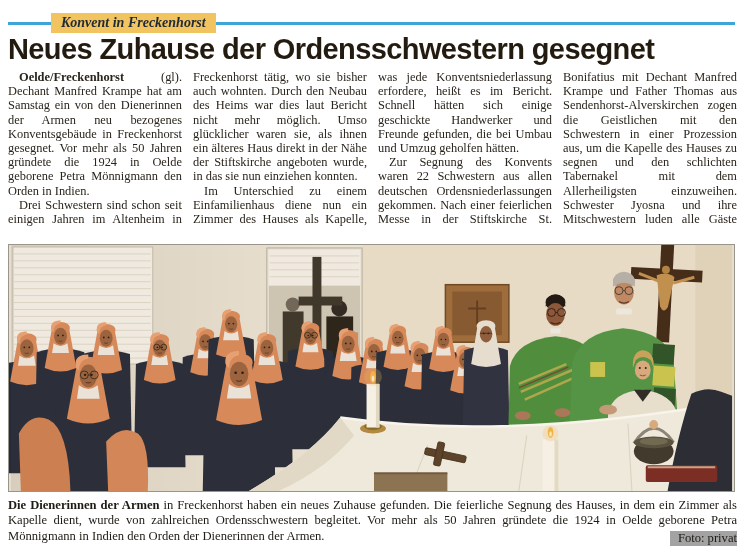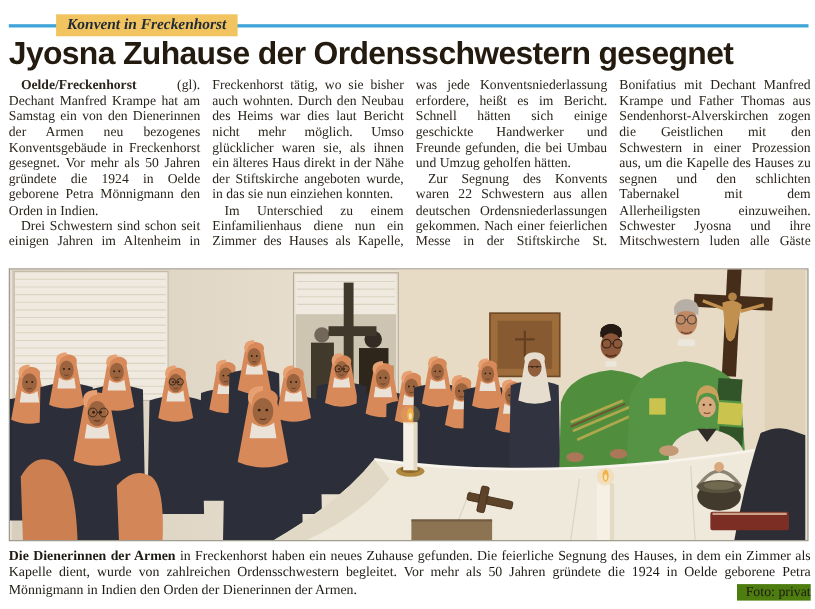--- a/index.html
+++ b/index.html
@@ -44,31 +44,31 @@
     position:absolute;left:8px;top:244px;width:727px;height:248px;
     border:1px solid #9a958b;background:#e6dfd0;
   }
   .photo-frame svg{display:block;width:725px;height:246px;}
   
   .caption{
     position:absolute;left:8px;top:498px;width:729px;height:50px;
     font-size:12.6px;line-height:15.4px;text-align:justify;color:#1e1a14;
   }
   .caption b{font-weight:bold;font-family:Liberation Serif, serif;}
-  .photo-credit{position:absolute;right:0;bottom:2px;background:#4d7c0f;padding-left:8px;}
+  .photo-credit{position:absolute;right:0;bottom:2px;background:#a3a3a3;padding-left:8px;}
 </style>
 </head>
 <body>
 
 <div class="kicker-row">
   <div class="kicker-rule"></div>
   <div class="kicker-badge">Konvent in Freckenhorst</div>
 </div>
 
-<h1 class="headline">Jyosna Zuhause der Ordensschwestern gesegnet</h1>
+<h1 class="headline">Neues Zuhause der Ordensschwestern gesegnet</h1>
 
 <div class="body-cols">
   <p><span class="lead">Oelde/Freckenhorst</span><span> (gl). Dechant Manfred Krampe hat am Samstag ein von den Dienerinnen der Armen neu bezogenes Konventsgebäude in Freckenhorst gesegnet. Vor mehr als 50 Jahren gründete die 1924 in Oelde geborene Petra Mönnigmann den Orden in Indien.</span></p>
   <p><span>Drei Schwestern sind schon seit einigen Jahren im Altenheim in Freckenhorst tätig, wo sie bisher auch wohnten. Durch den Neubau des Heims war dies laut Bericht nicht mehr möglich. Umso glücklicher waren sie, als ihnen ein älteres Haus direkt in der Nähe der Stiftskirche angeboten wurde, in das sie nun einziehen konnten.</span></p>
   <p><span>Im Unterschied zu einem Einfamilienhaus diene nun ein Zimmer des Hauses als Kapelle, was jede Konventsniederlassung erfordere, heißt es im Bericht. Schnell hätten sich einige geschickte Handwerker und Freunde gefunden, die bei Umbau und Umzug geholfen hätten.</span></p>
   <p><span>Zur Segnung des Konvents waren 22 Schwestern aus allen deutschen Ordensniederlassungen gekommen. Nach einer feierlichen Messe in der Stiftskirche St. Bonifatius mit Dechant Manfred Krampe und Father Thomas aus Sendenhorst-Alverskirchen zogen die Geistlichen mit den Schwestern in einer Prozession aus, um die Kapelle des Hauses zu segnen und den schlichten Tabernakel mit dem Allerheiligsten einzuweihen. Schwester Jyosna und ihre Mitschwestern luden alle Gäste ein, sich ihre neue Wohnstätte anzusehen. Die tamilische Gemeinde in Freckenhorst habe es sich nicht nehmen lassen, indisches Fingerfood vorzubereiten, womit die Anwesenden den Abend bei guten Gesprächen gemütlich hätten ausklingen lassen.</span></p>
 </div>
 
 <div class="photo-frame">
 <svg viewBox="0 0 727 248" xmlns="http://www.w3.org/2000/svg">

